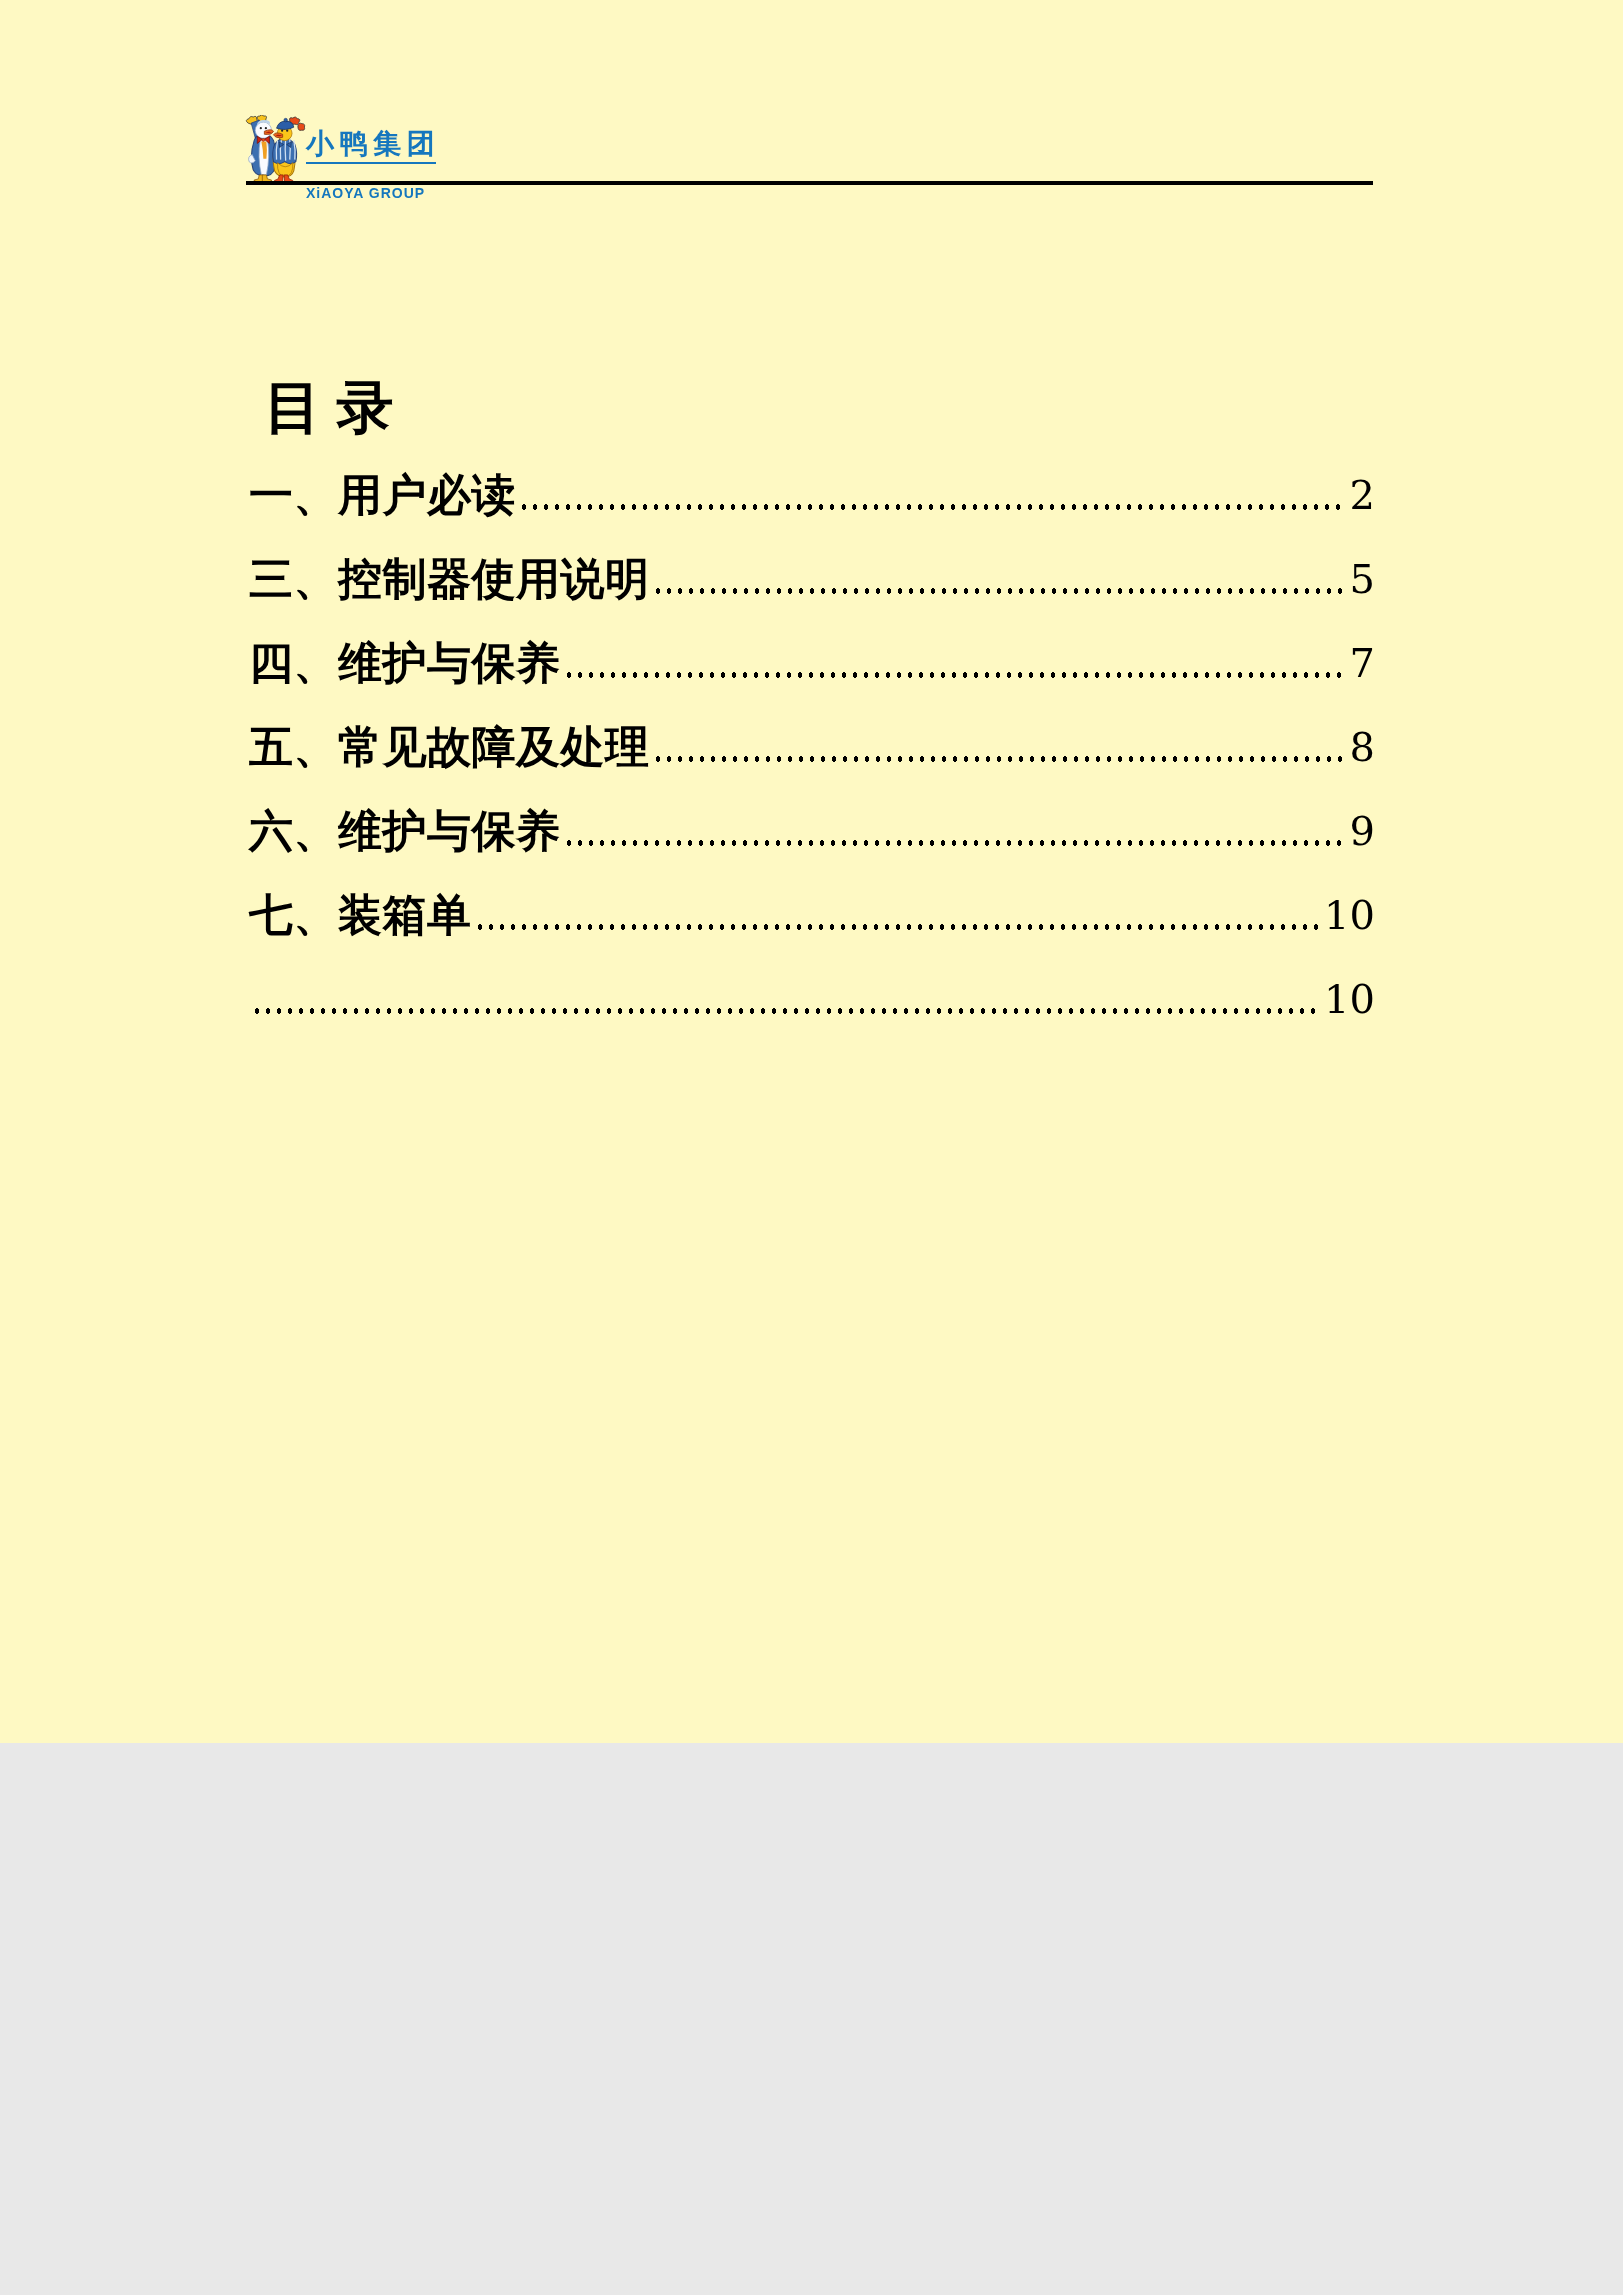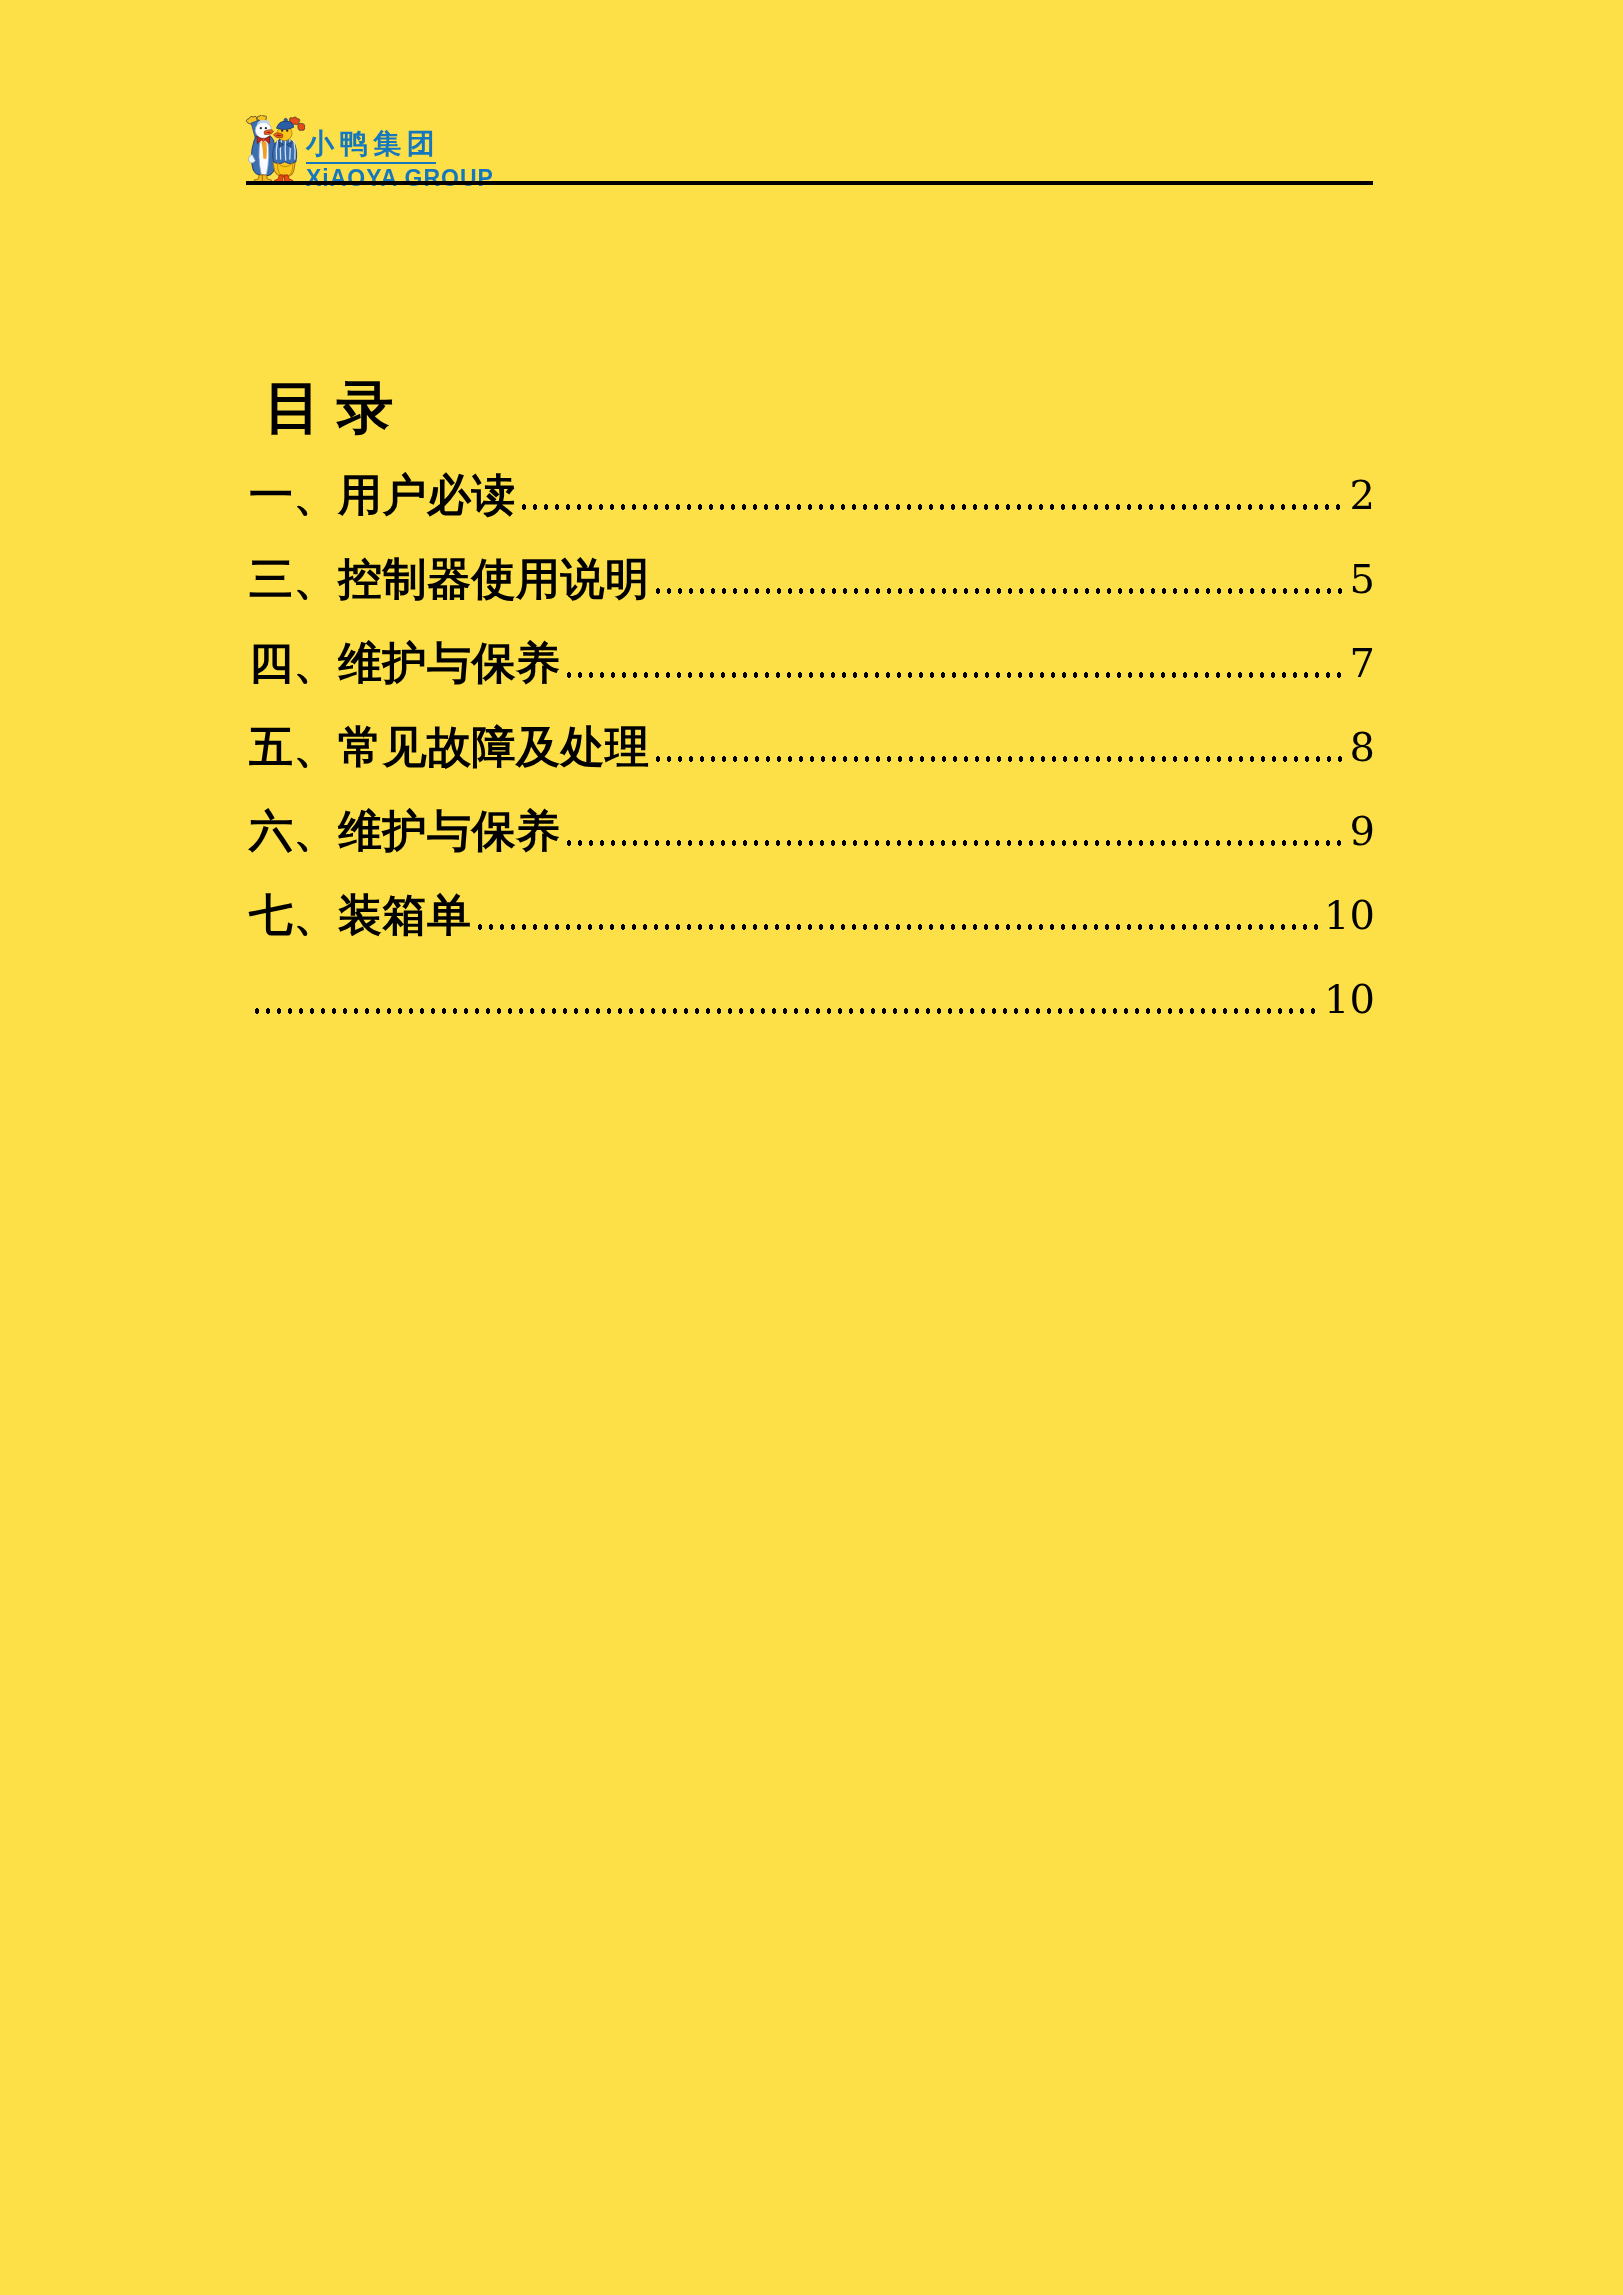--- a/index.html
+++ b/index.html
@@ -1,20 +1,20 @@
 <!DOCTYPE html>
 <html style="font-size:8.2px"><head>
 <meta charset="utf-8">
 <style>
   html,body { margin:0; padding:0; background:#e8e8e8; }
   .page {
     position: relative;
     width: 1623px;
-    height: 2295px;
-    background: #fde047;
+    height: 1743px;
+    background: #fef9c3;
     overflow: hidden;
     font-family: "Liberation Sans", "DejaVu Sans", sans-serif;
   }
 
   
   .mascot {
     position: absolute;
     left: 241px;
     top: 115px;
     width: 65px;
@@ -34,24 +34,24 @@
     line-height: 30px;
     white-space: nowrap;
   }
   .logo-divider {
     height: 2.6px;
     background: #1577be;
     margin-top: 2.6px;
     width: 130px;
   }
   .logo-en {
-    font-size: 23px;
+    font-size: 14px;
     font-weight: 700;
     letter-spacing: 1px;
-    margin-top: 1px;
+    margin-top: 21px;
     white-space: nowrap;
   }
   .header-rule {
     position: absolute;
     left: 246px;
     top: 181px;
     width: 1127px;
     height: 3.6px;
     background: #000000;
   }

